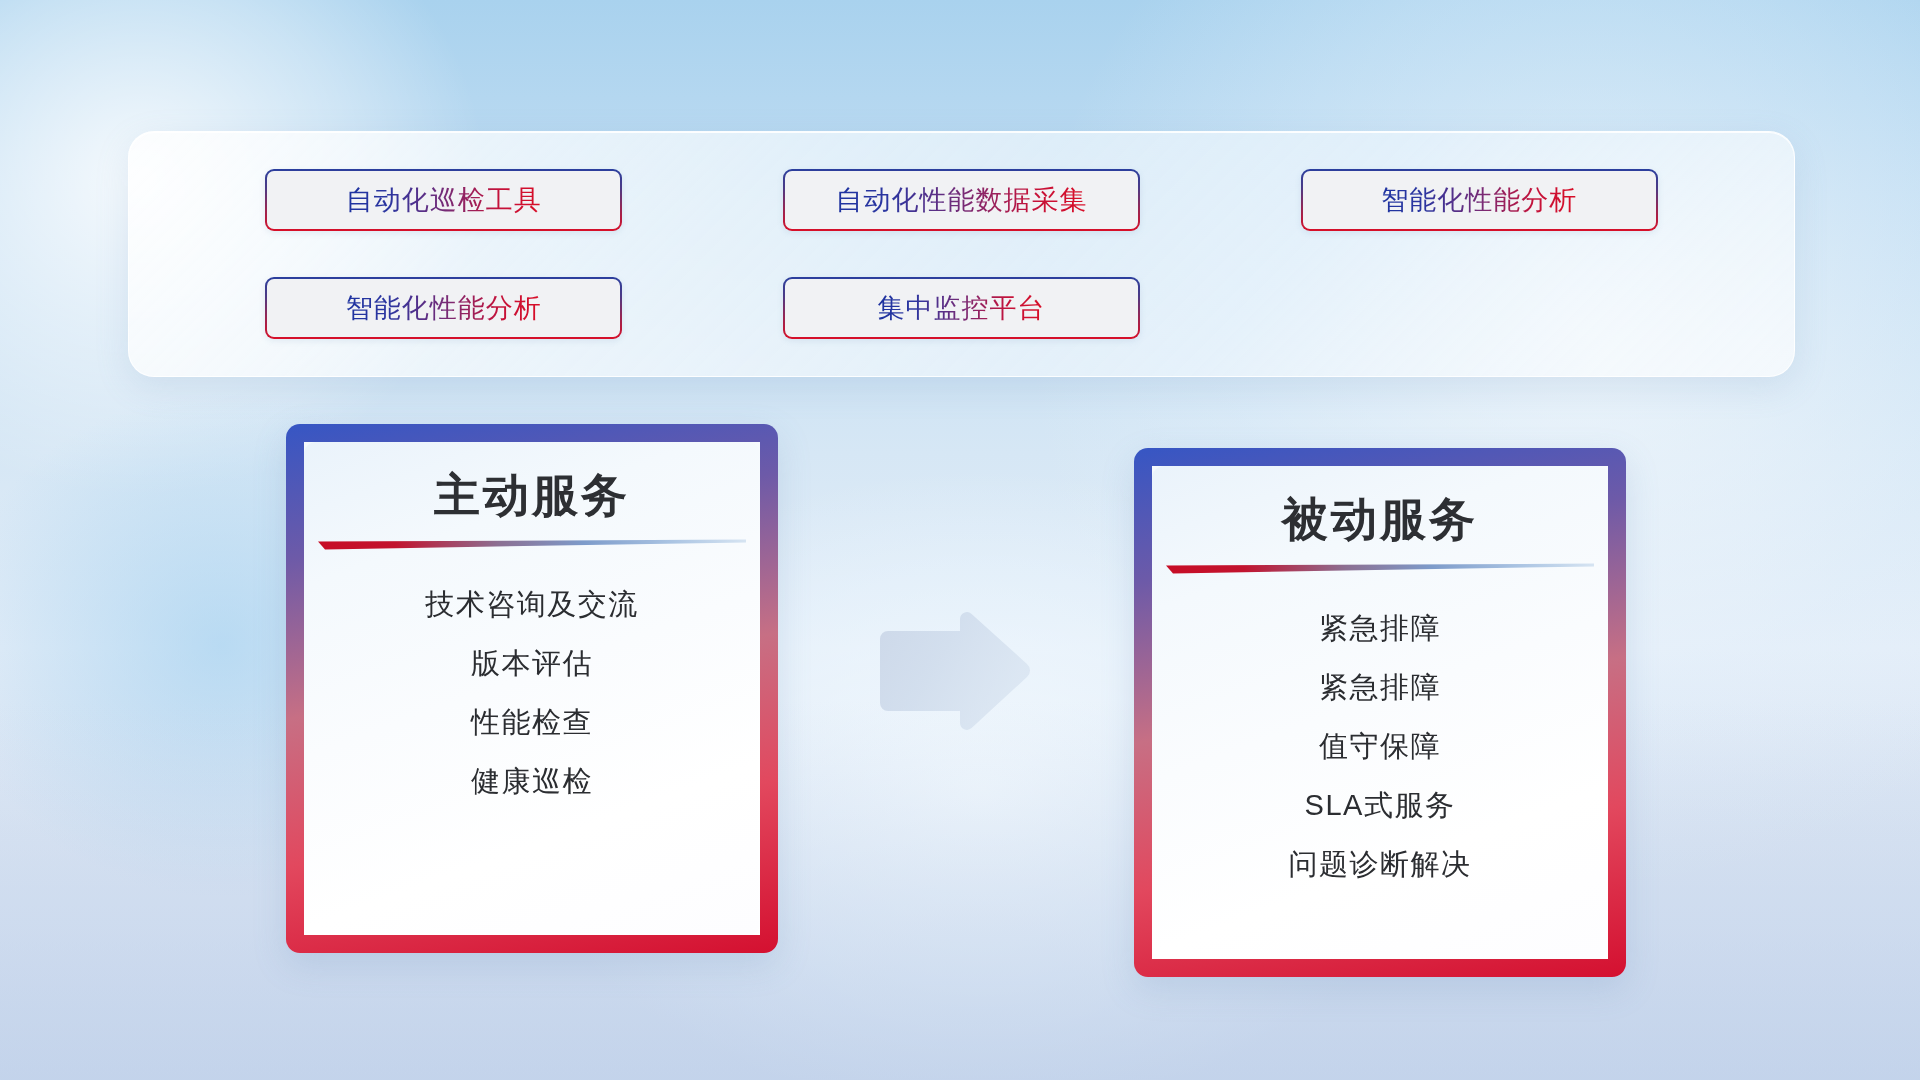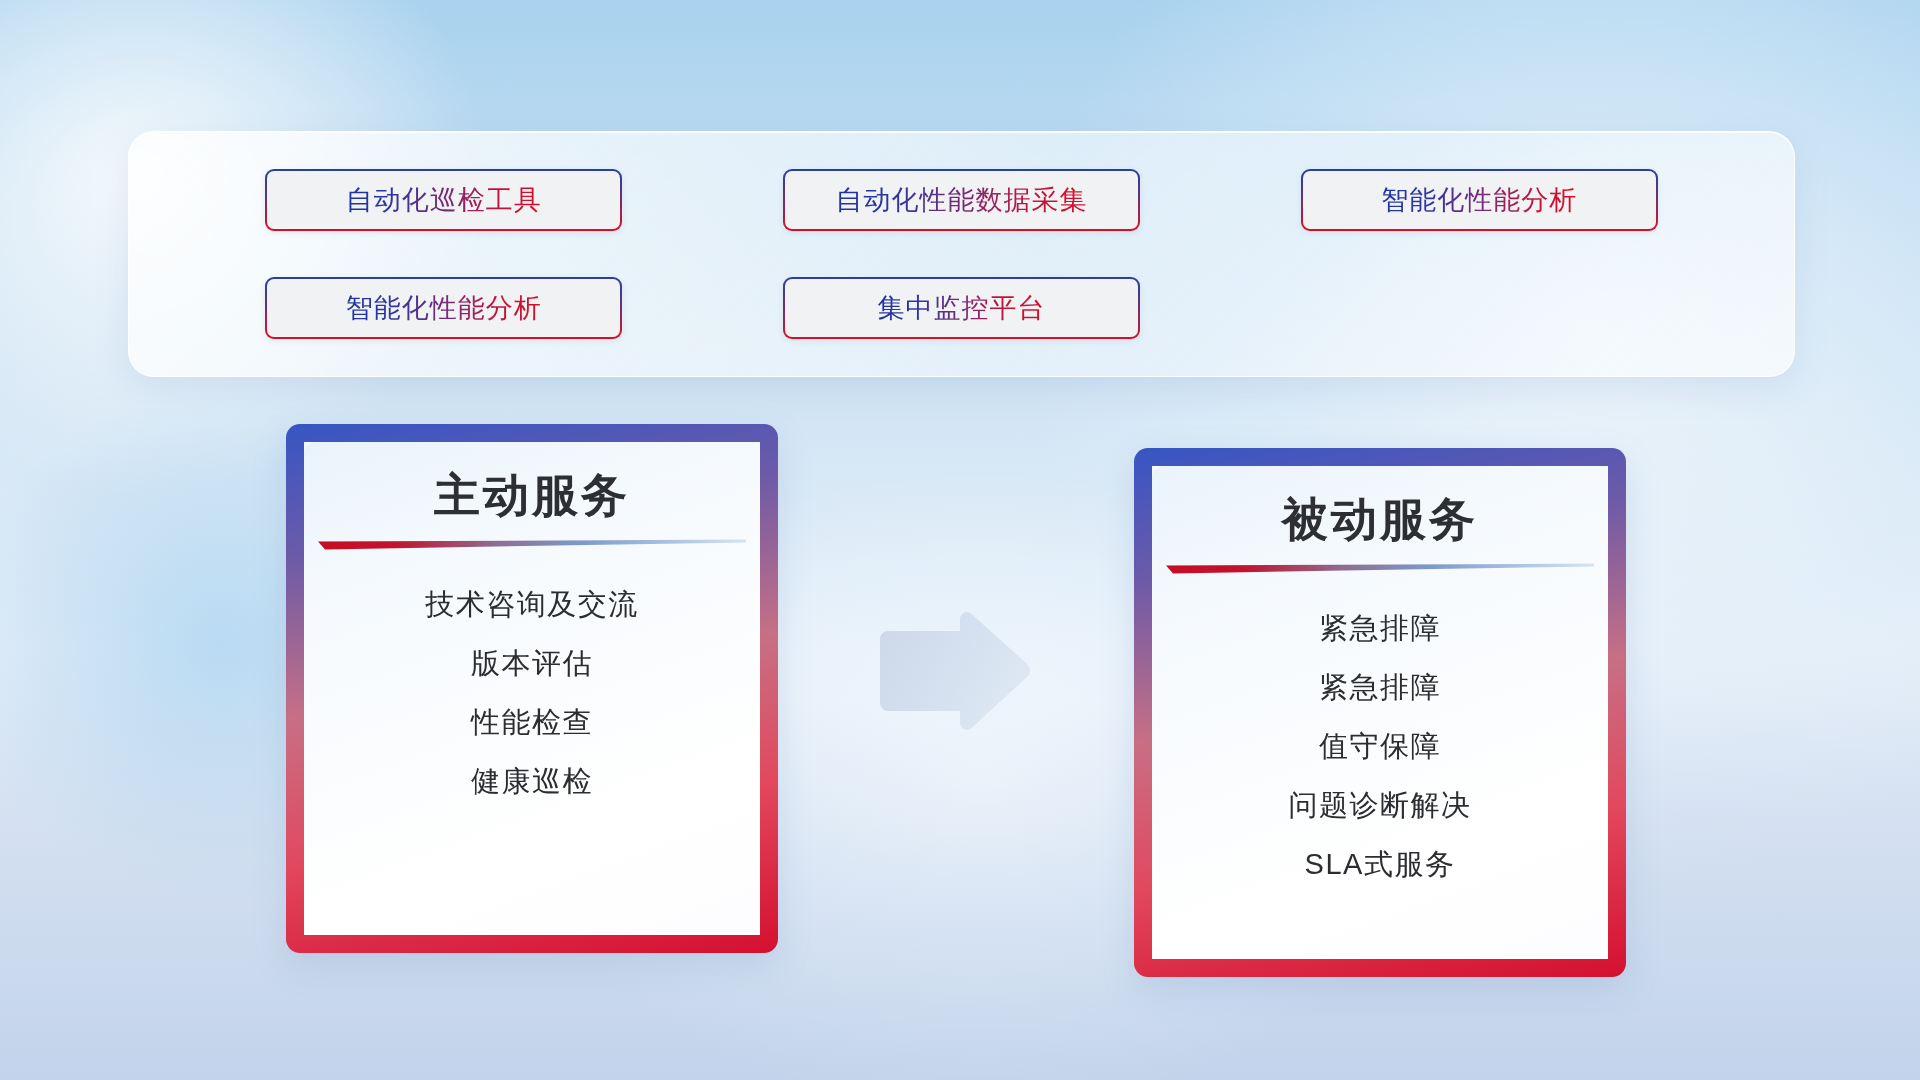--- a/index.html
+++ b/index.html
@@ -241,17 +241,17 @@
           </linearGradient>
         </defs>
         <path d="M0,2.6 L428,0.6 L428,3.4 L7,10.4 Z" fill="url(#divGradB)"></path>
       </svg>
     </div>
 
     <div class="card-list">
       <div class="card-list-item">紧急排障</div>
       <div class="card-list-item">紧急排障</div>
       <div class="card-list-item">值守保障</div>
+      <div class="card-list-item">SLA式服务</div>
       <div class="card-list-item">问题诊断解决</div>
-      <div class="card-list-item">SLA式服务</div>
     </div>
   </div>
 </div>
 
 </body></html>

